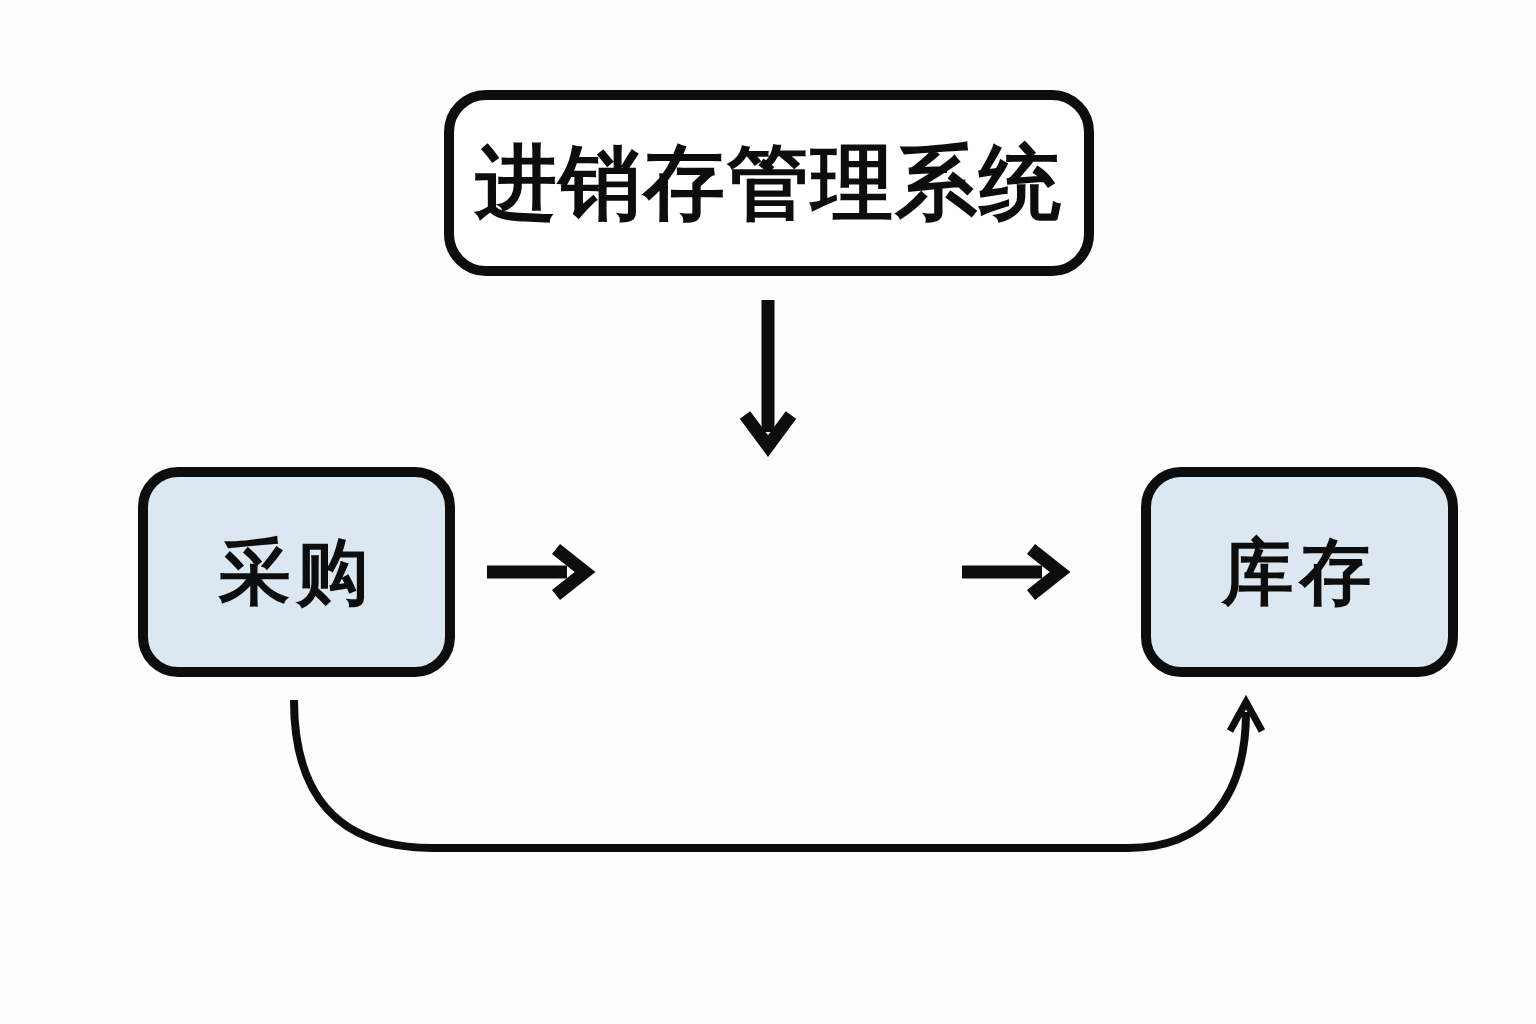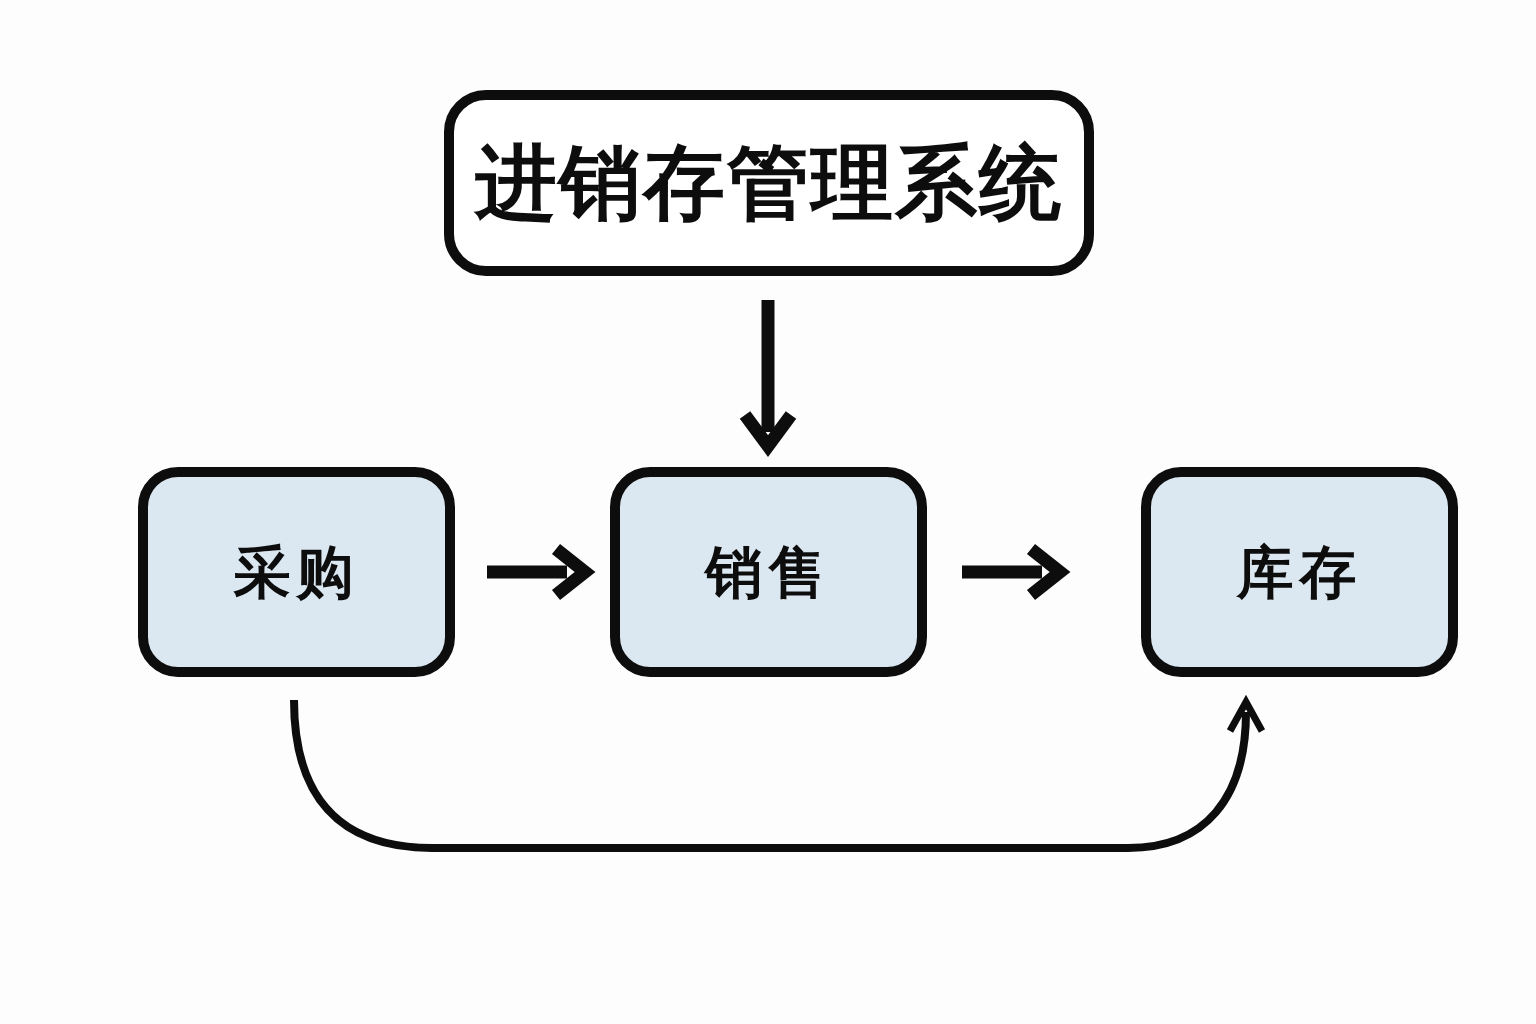--- a/index.html
+++ b/index.html
@@ -44,21 +44,21 @@
     width: 650px; height: 186px;
     border-radius: 42px;
     background: var(--title-fill, #ffffff);
   }
   .title-node .label { font-size: 82px; letter-spacing: 2px; }
   .proc {
     top: 467px;
     width: 317px; height: 210px;
     border-radius: 40px;
   }
-  .proc .label { font-size: 57px; letter-spacing: 6px; }
+  .proc .label { font-size: 72px; letter-spacing: 6px; }
   #node-purchase  { left: 138px; }
   #node-sales     { left: 610px; }
   #node-inventory { left: 1141px; }
 </style>
 </head>
 <body>
 
 <div class="canvas">
 
   <svg class="edges" viewBox="0 0 1536 1024">
@@ -81,21 +81,18 @@
   </svg>
 
   <div class="node title-node" id="node-system">
     <span class="label">进销存管理系统</span>
   </div>
 
   <div class="node proc" id="node-purchase">
     <span class="label">采购</span>
   </div>
 
-  <div class="node proc" id="node-sales">
-    <span class="label">销售</span>
-  </div>
 
   <div class="node proc" id="node-inventory">
     <span class="label">库存</span>
   </div>
 
 </div>
 
 </body></html>

